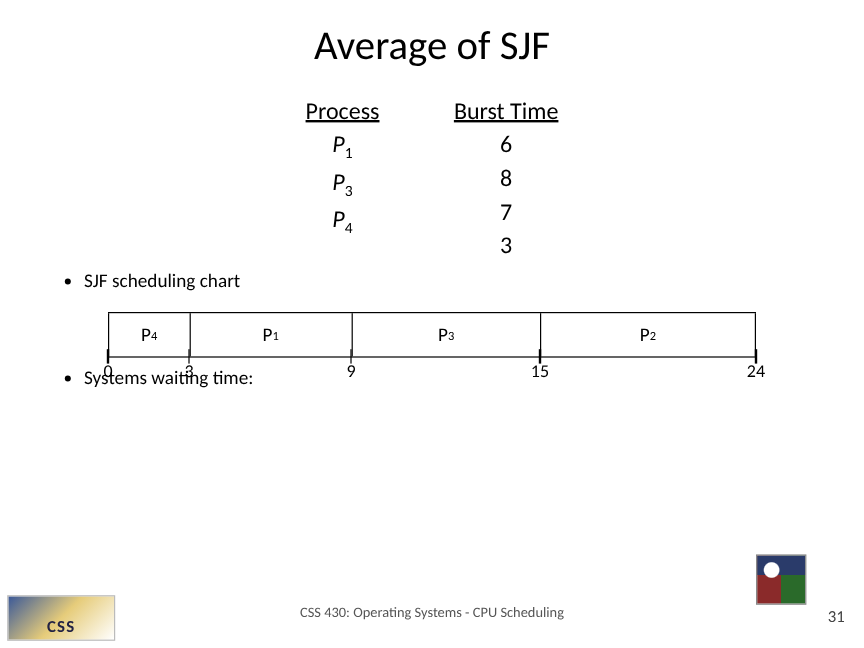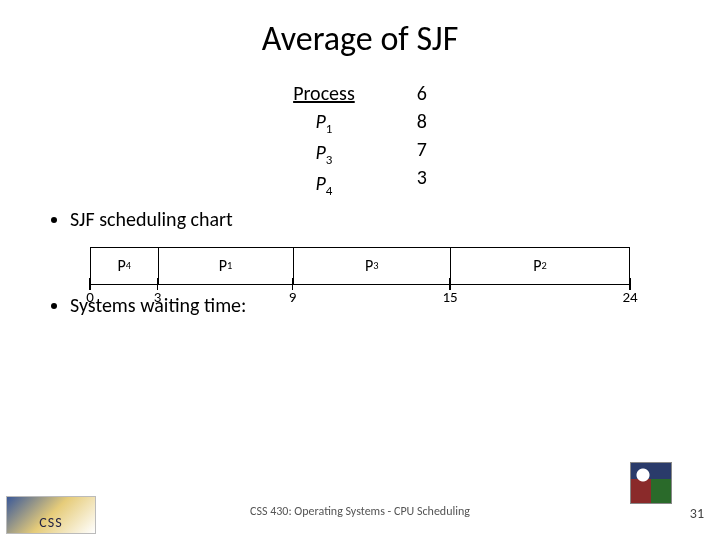--- a/index.html
+++ b/index.html
@@ -28,21 +28,21 @@
   .col {
     text-align: center;
     font-size: 20px;
     line-height: 1.4;
   }
   .hdr { text-decoration: underline; }
   .proc { font-style: italic; }
   .sub { font-size: 0.65em; vertical-align: sub; }
   .bullets {
     margin: 0 0 14px 30px;
-    font-size: 20px;
+    font-size: 16px;
   }
   .bullets li { margin-bottom: 4px; }
   .gantt-wrap {
     margin: 16px auto 8px auto;
     width: 540px;
   }
   .gantt {
     position: relative;
     height: 38px;
     border-top: 1.5px solid #000;
@@ -94,21 +94,21 @@
     color: #444;
     margin-left: 36px;
   }
   .logo-left {
     position: absolute;
     left: 6px; bottom: 6px;
     width: 90px; height: 38px;
     border: 1px solid #bbb;
     background: linear-gradient(135deg,#3b5998,#e6cc7a,#fff);
     font-size: 14px;
-    font-weight: normal;
+    font-weight: bold;
     color: #224;
     display: flex;
     align-items: flex-end;
     justify-content: center;
     padding-bottom: 2px;
     letter-spacing: 1px;
   }
   .logo-right {
     position: absolute;
     right: 48px; bottom: 36px;
@@ -126,20 +126,21 @@
 <div class="title">Average of SJF</div>
 
 <div class="table-area">
   <div class="col">
     <div class="hdr">Process</div>
     <div><span class="proc">P</span><span class="sub">1</span></div>
     <div><span class="proc">P</span><span class="sub">3</span></div>
     <div><span class="proc">P</span><span class="sub">4</span></div>
   </div>
   <div class="col">
+    <div class="hdr">Burst Time</div>
     <div>6</div>
     <div>8</div>
     <div>7</div>
     <div>3</div>
   </div>
 </div>
 
 <ul class="bullets">
   <li>SJF scheduling chart</li>
 </ul>

